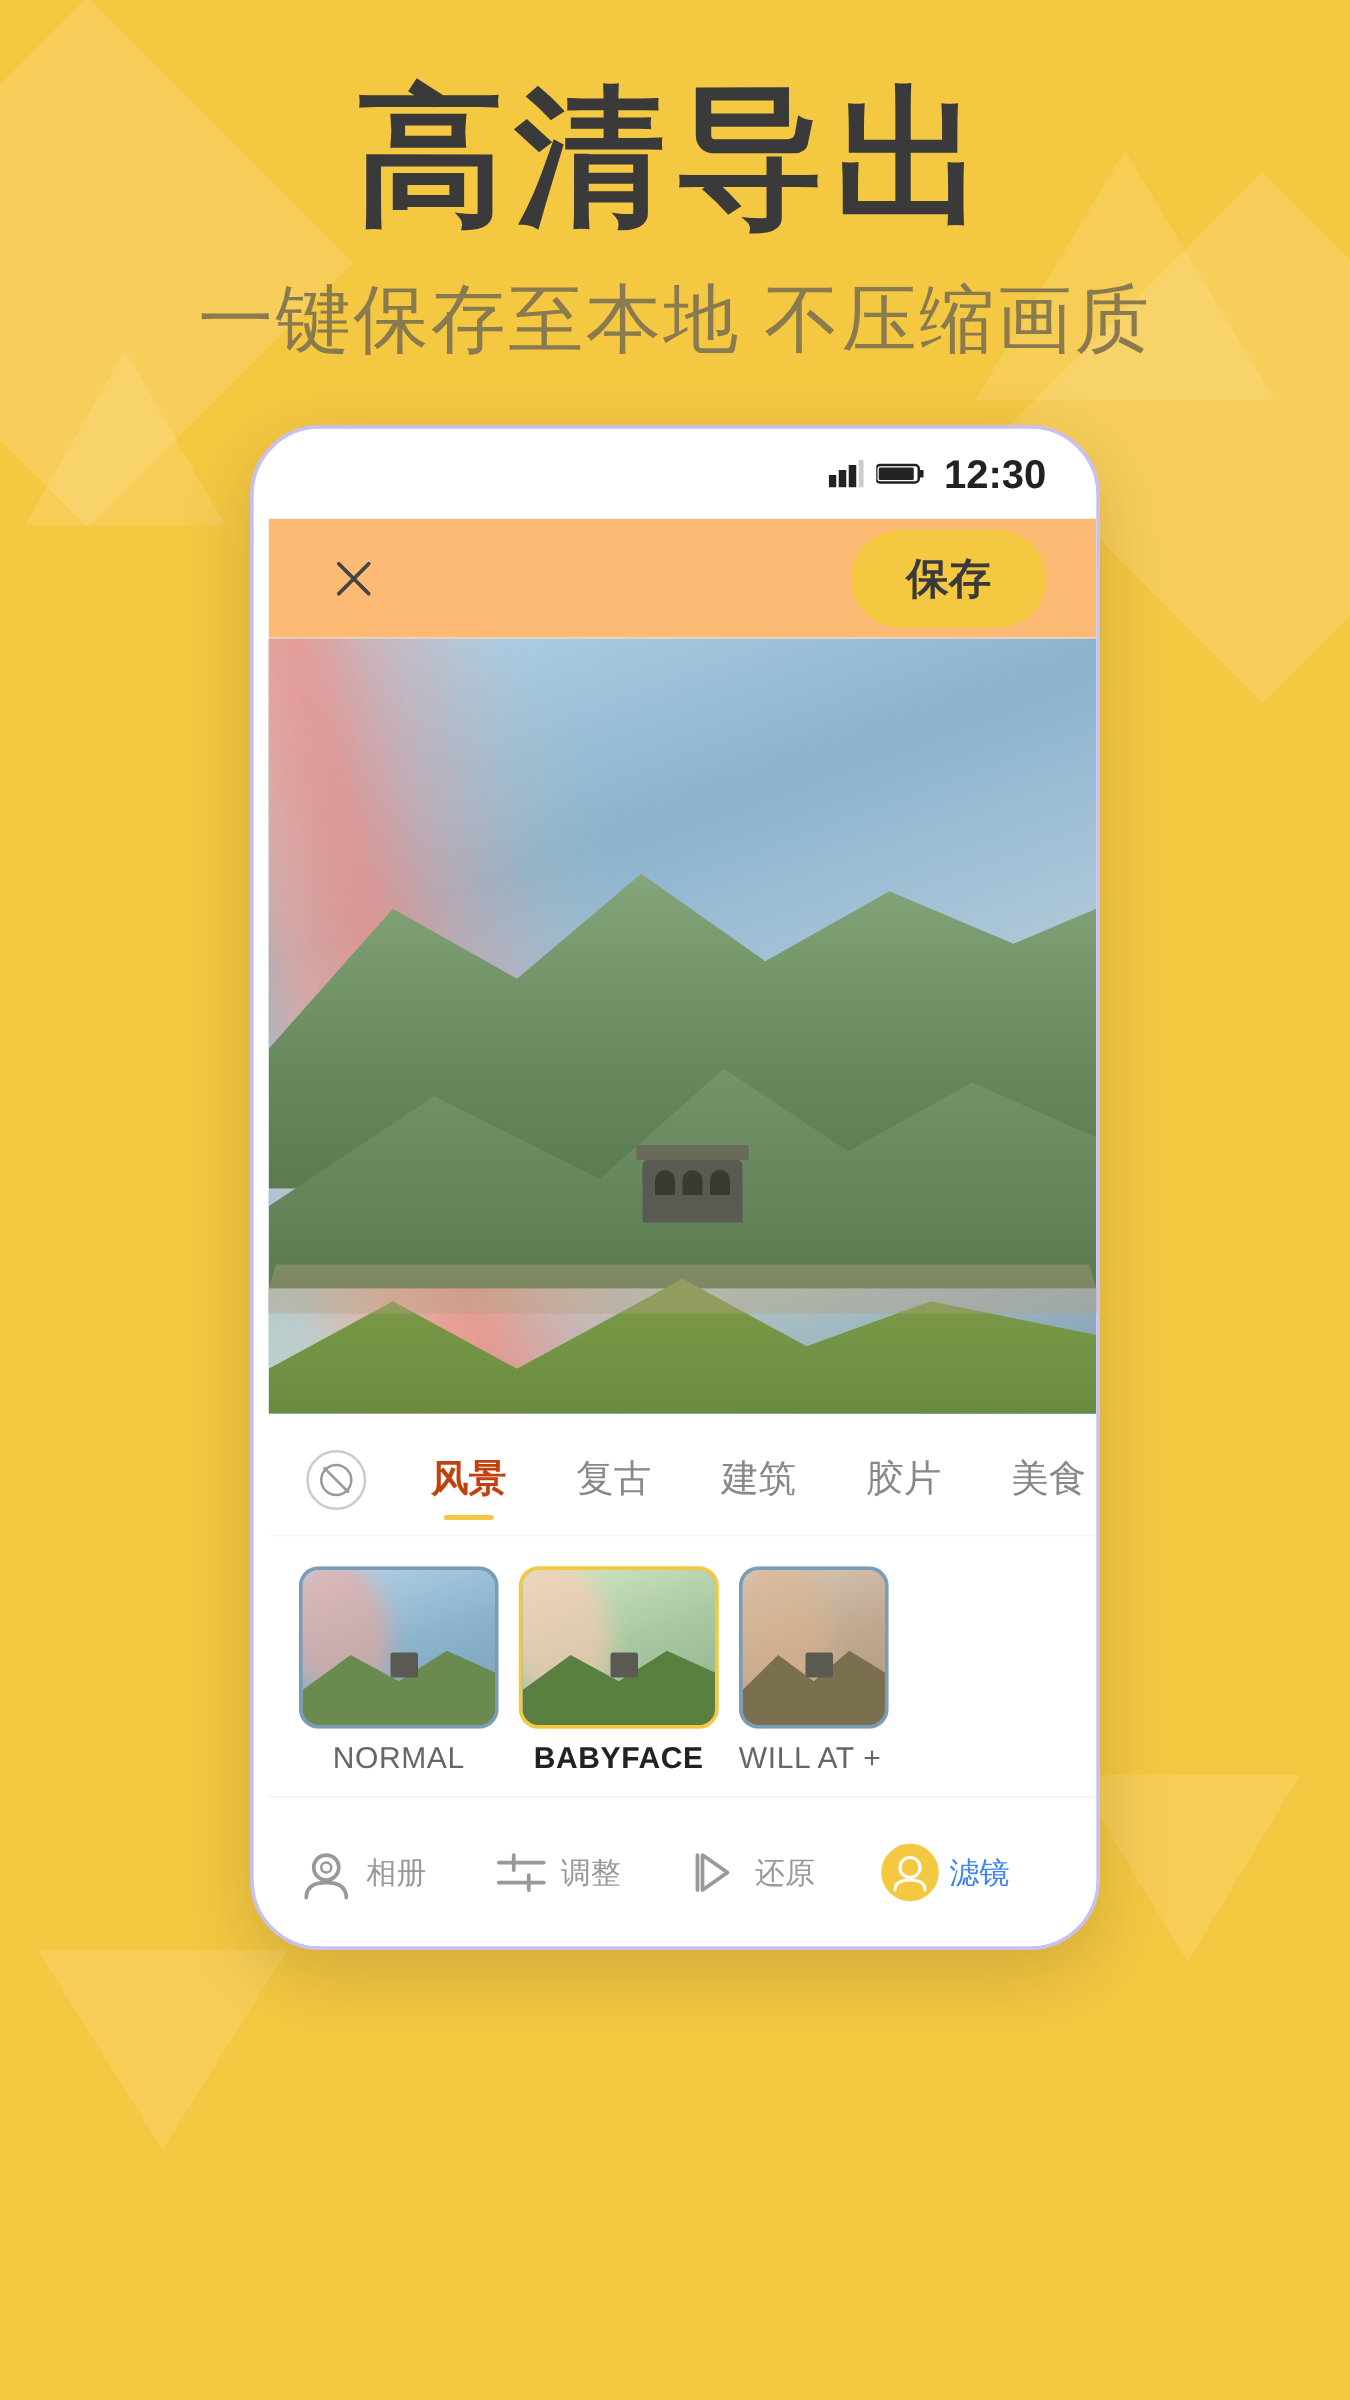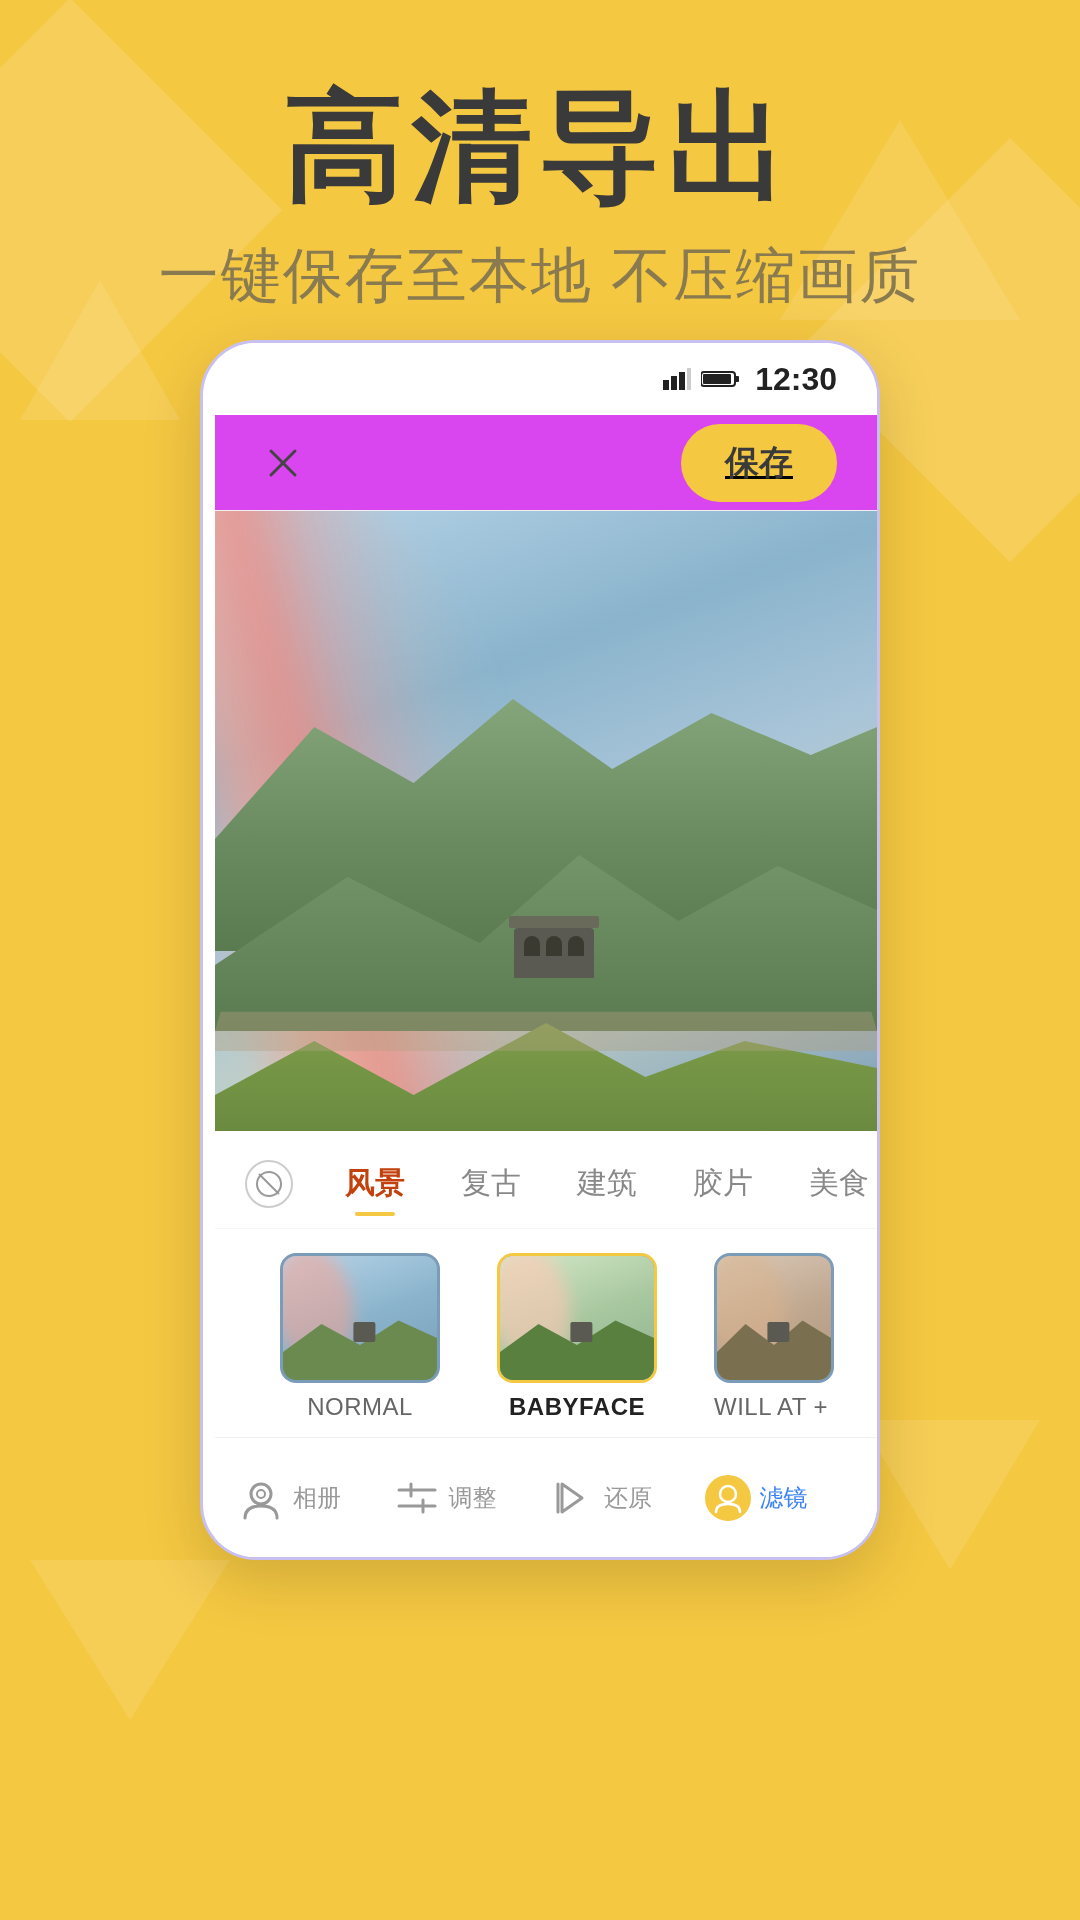--- a/index.html
+++ b/index.html
@@ -28,21 +28,21 @@
       transform: rotate(45deg);
     }
     .bg-decor::before { top: 60px; left: -80px; }
     .bg-decor::after { top: 200px; right: -80px; }
 
     
     .top-section {
       position: relative;
       z-index: 1;
       text-align: center;
-      padding-top: 80px;
+      padding-top: 60px;
     }
     .main-title {
       font-size: 120px;
       font-weight: 900;
       color: #3a3a3a;
       letter-spacing: 8px;
       line-height: 1.1;
     }
     .sub-title {
       font-size: 60px;
@@ -86,28 +86,27 @@
       gap: 10px;
     }
     .time-text {
       font-size: 32px;
       font-weight: 600;
       color: #222;
     }
 
     
     .app-header {
-      background: #d946ef;
+      background: #fdba74;
       height: 96px;
       display: flex;
       align-items: center;
       justify-content: space-between;
       padding: 0 40px;
       border-bottom: 1px solid #f0f0f0;
-      text-decoration: underline;
     }
     .close-btn {
       width: 56px;
       height: 56px;
       display: flex;
       align-items: center;
       justify-content: center;
       cursor: pointer;
     }
     .save-btn {
@@ -289,21 +288,20 @@
       gap: 16px;
       overflow: hidden;
     }
     .filter-thumb {
       display: flex;
       flex-direction: column;
       align-items: center;
       gap: 10px;
       cursor: pointer;
       flex-shrink: 0;
-      margin-left: 41px;
     }
     .thumb-img {
       width: 160px;
       height: 130px;
       border-radius: 16px;
       overflow: hidden;
       position: relative;
       background: #7a9cb8;
       border: 3px solid transparent;
     }

